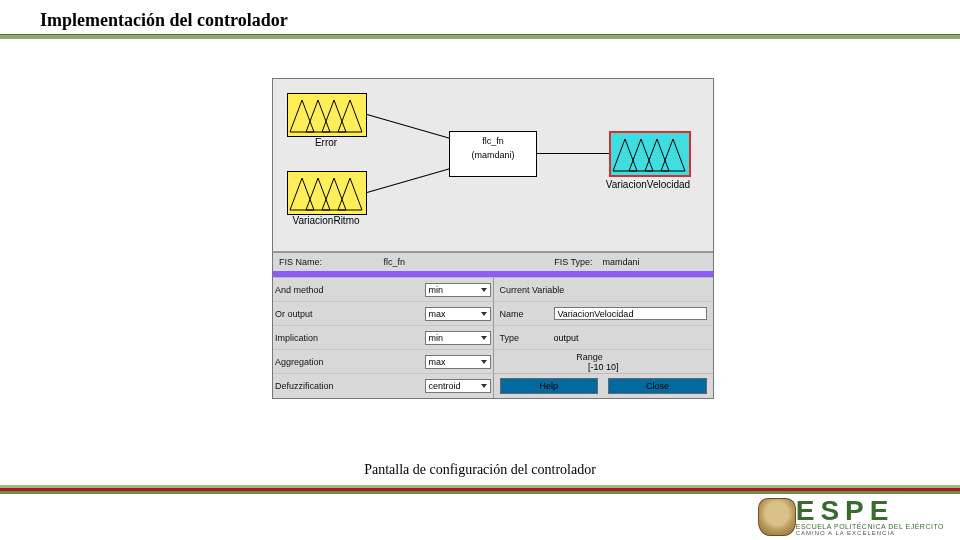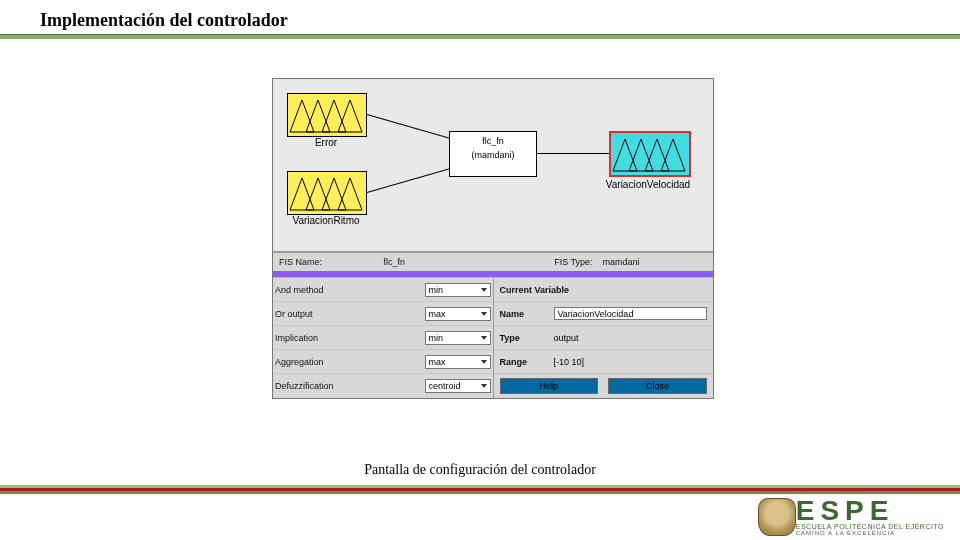--- a/index.html
+++ b/index.html
@@ -124,21 +124,21 @@
     background: #999;
   }
   .cv-row {
     display: flex;
     align-items: center;
     padding: 2px 6px;
     height: 19px;
     border-bottom: 1px solid #c8c8c8;
     font-size: 9px;
   }
-  .cv-row .lbl { width: 54px; color: #111; font-weight: bold; }
+  .cv-row .lbl { width: 54px; color: #111; }
   .cv-row .val { flex:1; }
   .name-field {
     flex:1;
     border: 1px solid #777;
     background: #fff;
     padding: 1px 3px;
     font-size: 9px;
     height: 13px;
     box-sizing: border-box;
   }
@@ -308,21 +308,21 @@
         <div class="lbl" style="width:auto; flex:1;">Current Variable</div>
       </div>
       <div class="cv-row">
         <div class="lbl">Name</div>
         <div class="name-field">VariacionVelocidad</div>
       </div>
       <div class="cv-row">
         <div class="lbl">Type</div>
         <div class="val">output</div>
       </div>
-      <div class="cv-row" style="border-bottom:none;">
+      <div class="cv-row" style="border-bottom:none;flex-direction:column;">
         <div class="lbl">Range</div>
         <div class="val">[-10 10]</div>
       </div>
       <div class="btn-row">
         <div class="btn">Help</div>
         <div class="btn">Close</div>
       </div>
     </div>
   </div>
 </div>

